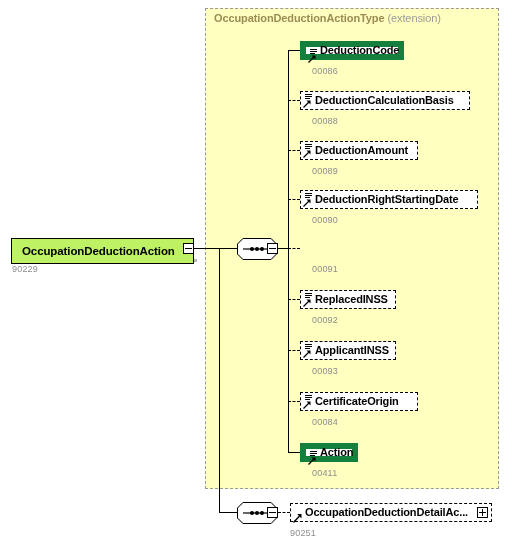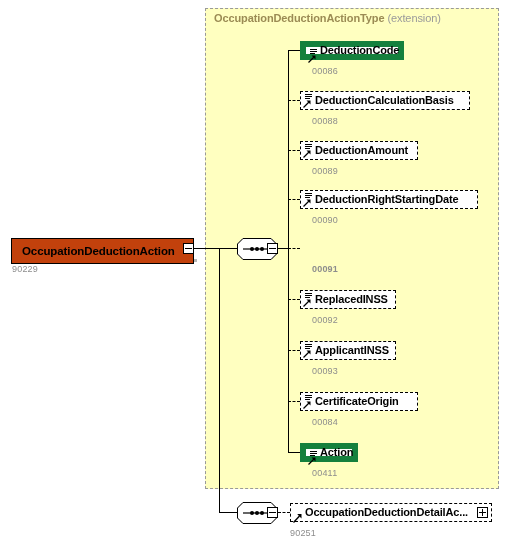--- a/index.html
+++ b/index.html
@@ -196,21 +196,21 @@
     background: #b6b6b6;
     clip-path: polygon(6px 0, 34px 0, 40px 6px, 40px 16px, 34px 22px, 6px 22px, 0 16px, 0 6px);
     z-index: 0;
   }
 
   
   .root-node {
     position: absolute;
     height: 18px;
     border: 1px solid #000000;
-    background: #c2410c;
+    background: #bef264;
     display: flex;
     align-items: center;
     padding: 12px 10px;
     box-sizing: border-box;
     white-space: nowrap;
   }
   .root-node .label {
     font-size: 11.5px;
     font-weight: bold;
     color: #000000;
@@ -317,21 +317,21 @@
       <svg class="arrow" viewBox="0 0 8 8" xmlns="http://www.w3.org/2000/svg">
         <line x1="0.5" y1="7.5" x2="6" y2="2" stroke="#000" stroke-width="1.3"></line>
         <polygon points="7.5,0.5 7.5,4.5 3.5,0.5" fill="#000"></polygon>
       </svg>
     </span>
     <span class="label">DeductionRightStartingDate</span>
   </div>
   <div class="caption" style="left:312px; top:215px;">00090</div>
 
   <div class="dline" style="left:288px; top:248px; width:12px;"></div>
-  <div class="caption" style="left:312px; top:264px;font-weight:bold;">00091</div>
+  <div class="caption" style="left:312px; top:264px;">00091</div>
 
   <div class="dline" style="left:288px; top:299px; width:12px;"></div>
   <div class="node dashed" style="left:300px; top:290px; width:96px;">
     <span class="el-icon">
       <span class="bars">
           <i></i>
           <i></i>
           <i></i>
         </span>
       <svg class="arrow" viewBox="0 0 8 8" xmlns="http://www.w3.org/2000/svg">

